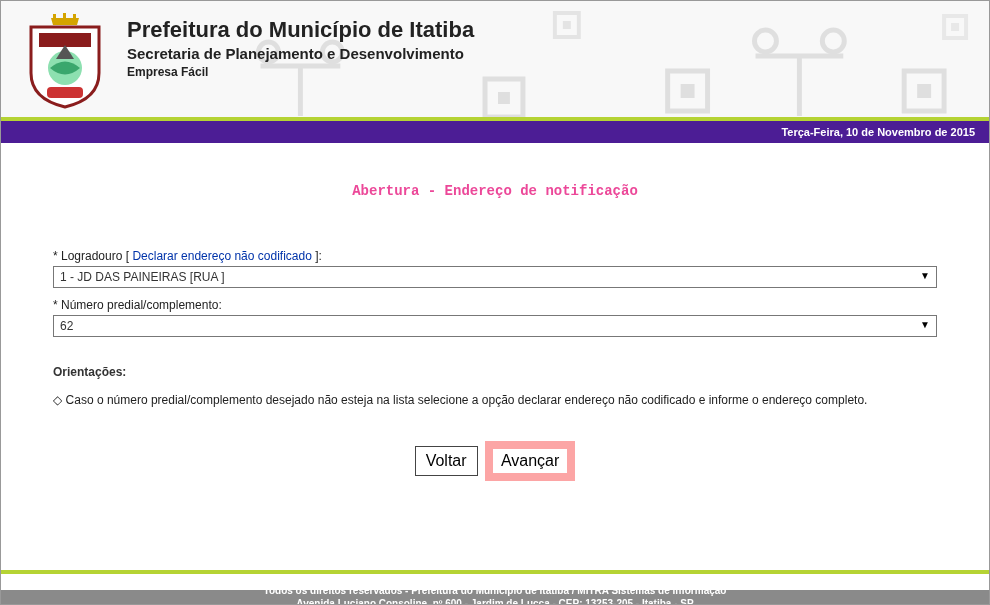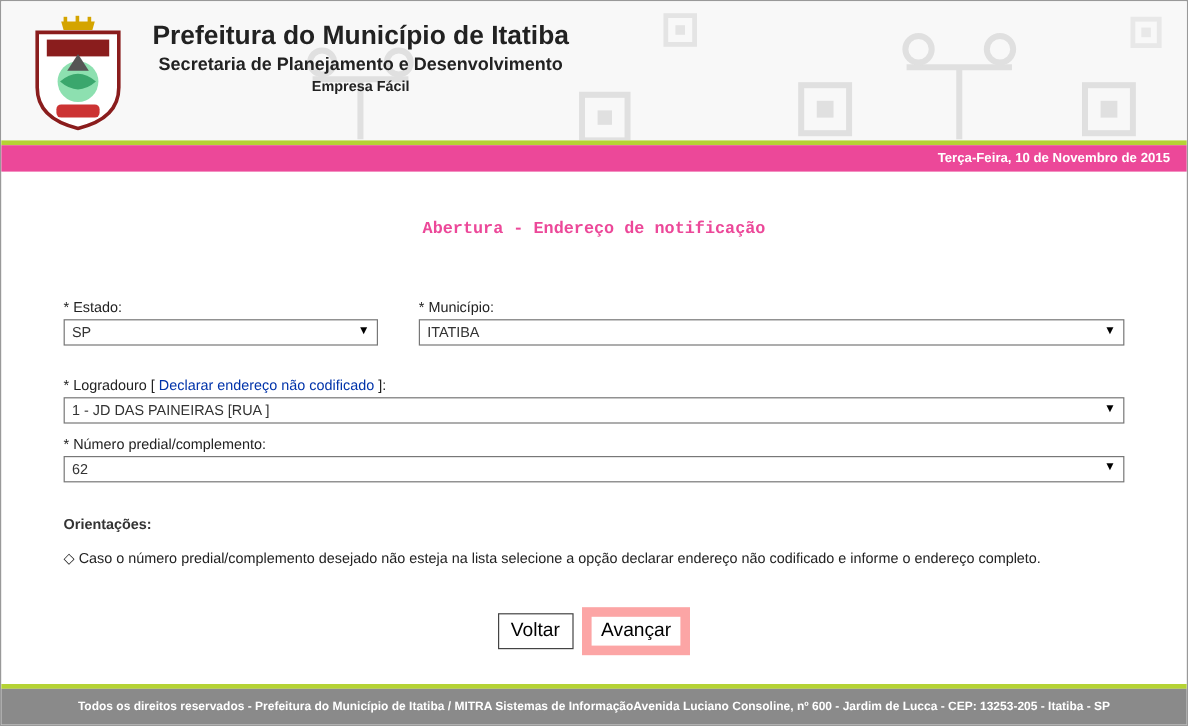--- a/index.html
+++ b/index.html
@@ -31,21 +31,20 @@
     opacity: 0.6;
   }
   .header-deco svg { width: 100%; height: 100%; }
   .header-content {
     position: relative;
     padding: 12px 0 0 20px;
     height: 116px;
     display: flex;
     align-items: flex-start;
     gap: 18px;
-    text-align: center;
   }
   .crest {
     width: 88px;
     height: 96px;
     display: flex;
     align-items: center;
     justify-content: center;
   }
   .crest svg { width: 88px; height: 96px; }
   .title-block h1 {
@@ -69,21 +68,21 @@
   .accent-strip {
     position: absolute;
     top: 116px; left: 0; right: 0;
     height: 4px;
     background: #b5d334;
   }
   .date-bar {
     position: absolute;
     top: 120px; left: 0; right: 0;
     height: 22px;
-    background: #ec4899;
+    background: #4c1d95;
     color: #fff;
     font-weight: bold;
     font-size: 11px;
     display: flex;
     align-items: center;
     justify-content: flex-end;
     padding-right: 14px;
   }
   .content {
     position: absolute;
@@ -165,27 +164,27 @@
   .footer-accent {
     position: absolute;
     left: 0; right: 0;
     bottom: 30px;
     height: 4px;
     background: #b5d334;
   }
   .footer {
     position: absolute;
     left: 0; right: 0; bottom: 0;
-    height: 30px;
+    height: 14px;
     background: #8a8a8a;
     color: #fff;
     font-weight: bold;
     font-size: 10px;
     display: flex;
-    flex-direction: row;
+    flex-direction: column;
     align-items: center;
     justify-content: center;
     line-height: 1.3;
   }
 </style>
 </head>
 <body>
 
 <div class="page">
 
@@ -243,34 +242,20 @@
 
   <div class="accent-strip"></div>
 
   <div class="date-bar">
     <span>Terça-Feira, 10 de Novembro de 2015</span>
   </div>
 
   <div class="content">
     <div class="page-heading">Abertura - Endereço de notificação</div>
 
-    <div class="row">
-      <div class="col small">
-        <label>* Estado:</label>
-        <div class="select-wrap">
-          <span>SP</span>
-        </div>
-      </div>
-      <div class="col">
-        <label>* Município:</label>
-        <div class="select-wrap">
-          <span>ITATIBA</span>
-        </div>
-      </div>
-    </div>
 
     <div style="margin-top:26px;">
       <label class="label-extra">
         <span>* Logradouro [ </span><a href="#">Declarar endereço não codificado</a><span> ]:</span>
       </label>
       <div class="select-wrap">
         <span>1 - JD DAS PAINEIRAS [RUA ]</span>
       </div>
     </div>
 

